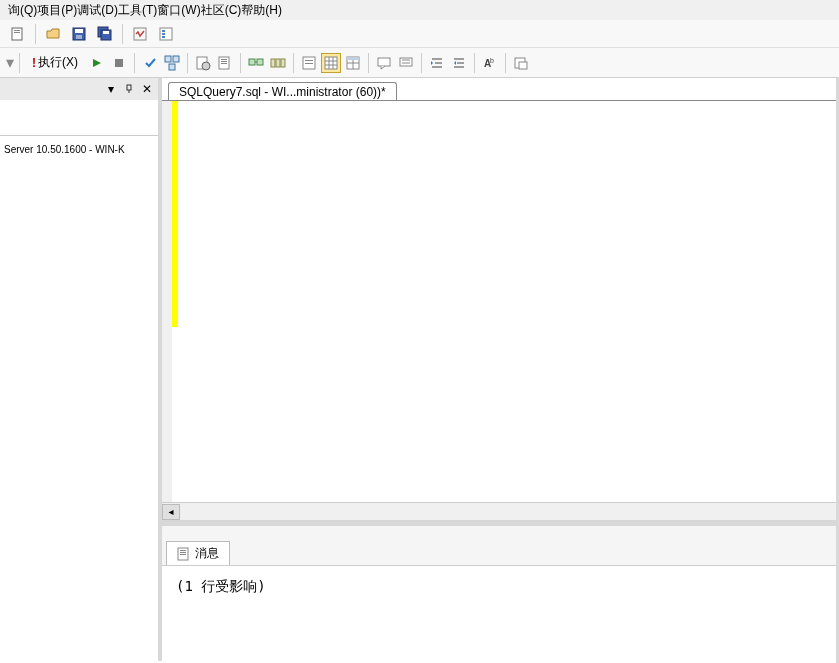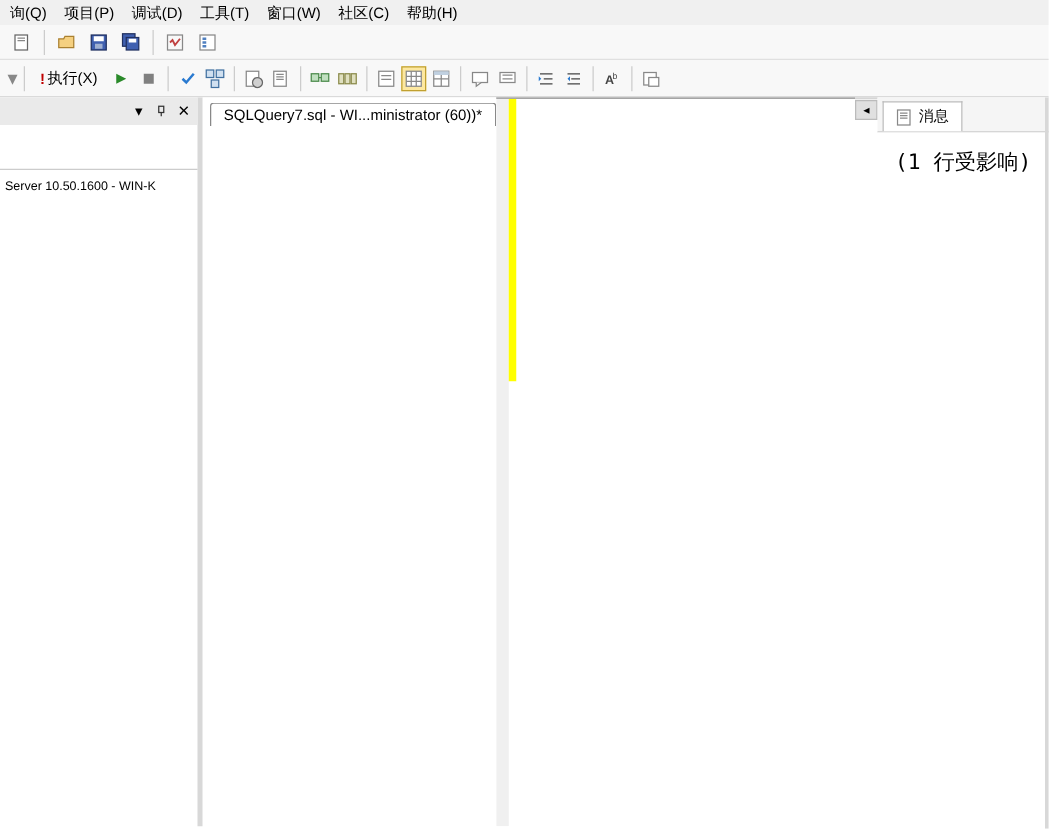--- a/index.html
+++ b/index.html
@@ -1,58 +1,58 @@
 <!DOCTYPE html>
 <html><head>
 <meta charset="utf-8">
 <style>
 * { margin: 0; padding: 0; box-sizing: border-box; }
 body { font-family: "Microsoft YaHei", Tahoma, sans-serif; font-size: 12px; background: #fff; overflow: hidden; width: 839px; height: 663px; position: relative; }
 
-.menubar { display: flex; gap: 14px; padding: 2px 8px; background: #f0f0f0; height: 20px; align-items: center; }
+.menubar { display: flex; padding: 2px 8px; background: #f0f0f0; height: 20px; align-items: center; }
 .menubar span { cursor: default; }
 
 .toolbar1 { display: flex; gap: 2px; padding: 3px 6px; background: #f8f8f8; height: 28px; align-items: center; border-bottom: 1px solid #e0e0e0; }
 .tbtn { width: 24px; height: 22px; display: inline-flex; align-items: center; justify-content: center; border: 1px solid transparent; }
 .sep { width: 1px; height: 20px; background: #ccc; margin: 0 3px; }
 
 .toolbar2 { display: flex; gap: 2px; padding: 3px 6px; background: #f8f8f8; height: 30px; align-items: center; border-bottom: 1px solid #d0d0d0; }
 .execbtn { display: inline-flex; align-items: center; gap: 2px; padding: 0 6px; height: 22px; border: 1px solid transparent; }
 .sqicon { width: 20px; height: 20px; display: inline-flex; align-items: center; justify-content: center; border: 1px solid transparent; }
 
 .main { display: flex; height: 583px; }
 
 .sidebar { width: 162px; background: #fff; border-right: 4px solid #d8d8d8; position: relative; display: flex; flex-direction: column; }
 .sidehead { height: 22px; background: #eaeaea; display: flex; justify-content: flex-end; align-items: center; gap: 4px; padding-right: 4px; }
 .sidehead-icn { width: 14px; height: 14px; display: inline-flex; align-items: center; justify-content: center; cursor: pointer; }
 .sideblank { height: 36px; border-bottom: 1px solid #ccc; }
 .sidecontent { padding: 6px 4px; font-size: 10px; }
 .sideline { white-space: nowrap; overflow: hidden; padding: 2px 0; }
 
-.editorwrap { flex: 1; display: flex; flex-direction: row; background: #fff; }
+.editorwrap { flex: 1; display: flex; flex-direction: column; background: #fff; }
 .tabbar { height: 22px; display: flex; align-items: flex-end; padding-left: 6px; background: #fff; }
 .tab { background: #fff; border: 1px solid #888; border-bottom: none; padding: 2px 10px; font-size: 12px; position: relative; top: 1px; border-radius: 3px 3px 0 0; }
 .tab::before { content: ""; }
 
 .editor { flex: 1; display: flex; border-top: 1px solid #888; position: relative; overflow: hidden; }
 .gutter { width: 10px; background: #f0f0f0; }
 .ymark { width: 6px; background: #ffff00; }
 .code { flex: 1; font-family: Consolas, "Courier New", monospace; font-size: 14px; padding: 4px 0 0 2px; position: relative; white-space: pre; color: #000; }
 .codeline { line-height: 16px; height: 16px; }
 
 .hscroll { height: 18px; background: #f0f0f0; border-top: 1px solid #ccc; display: flex; align-items: center; }
 .hscroll-left { width: 18px; height: 16px; background: #e0e0e0; border: 1px solid #bbb; display: flex; align-items: center; justify-content: center; font-size: 10px; }
 
 .splitter { height: 6px; background: #d8d8d8; cursor: row-resize; }
 
 .results { height: 135px; display: flex; flex-direction: column; }
-.restabs { height: 28px; display: flex; align-items: flex-end; padding: 0 4px; border-bottom: 1px solid #ccc; background: #f5f5f5; }
+.restabs { height: 40px; display: flex; align-items: flex-end; padding: 0 4px; border-bottom: 1px solid #ccc; background: #f5f5f5; }
 .restab { background: #fff; border: 1px solid #bbb; border-bottom: none; padding: 3px 10px; display: flex; align-items: center; gap: 4px; font-size: 12px; }
 .resicon { width: 14px; height: 14px; display: inline-block; }
-.resbody { flex: 1; padding: 12px 14px; font-family: SimSun, monospace; font-size: 17px; background: #fff; }
+.resbody { flex: 1; padding: 12px 14px; font-family: SimSun, monospace; font-size: 14px; background: #fff; }
 .rightedge { position: absolute; right: 0; top: 78px; width: 3px; bottom: 0; background: #d8d8d8; }
 
 svg { display: block; }
 </style>
 </head>
 <body>
 
 <div class="menubar">
   <span>询(Q)</span>
   <span>项目(P)</span>

